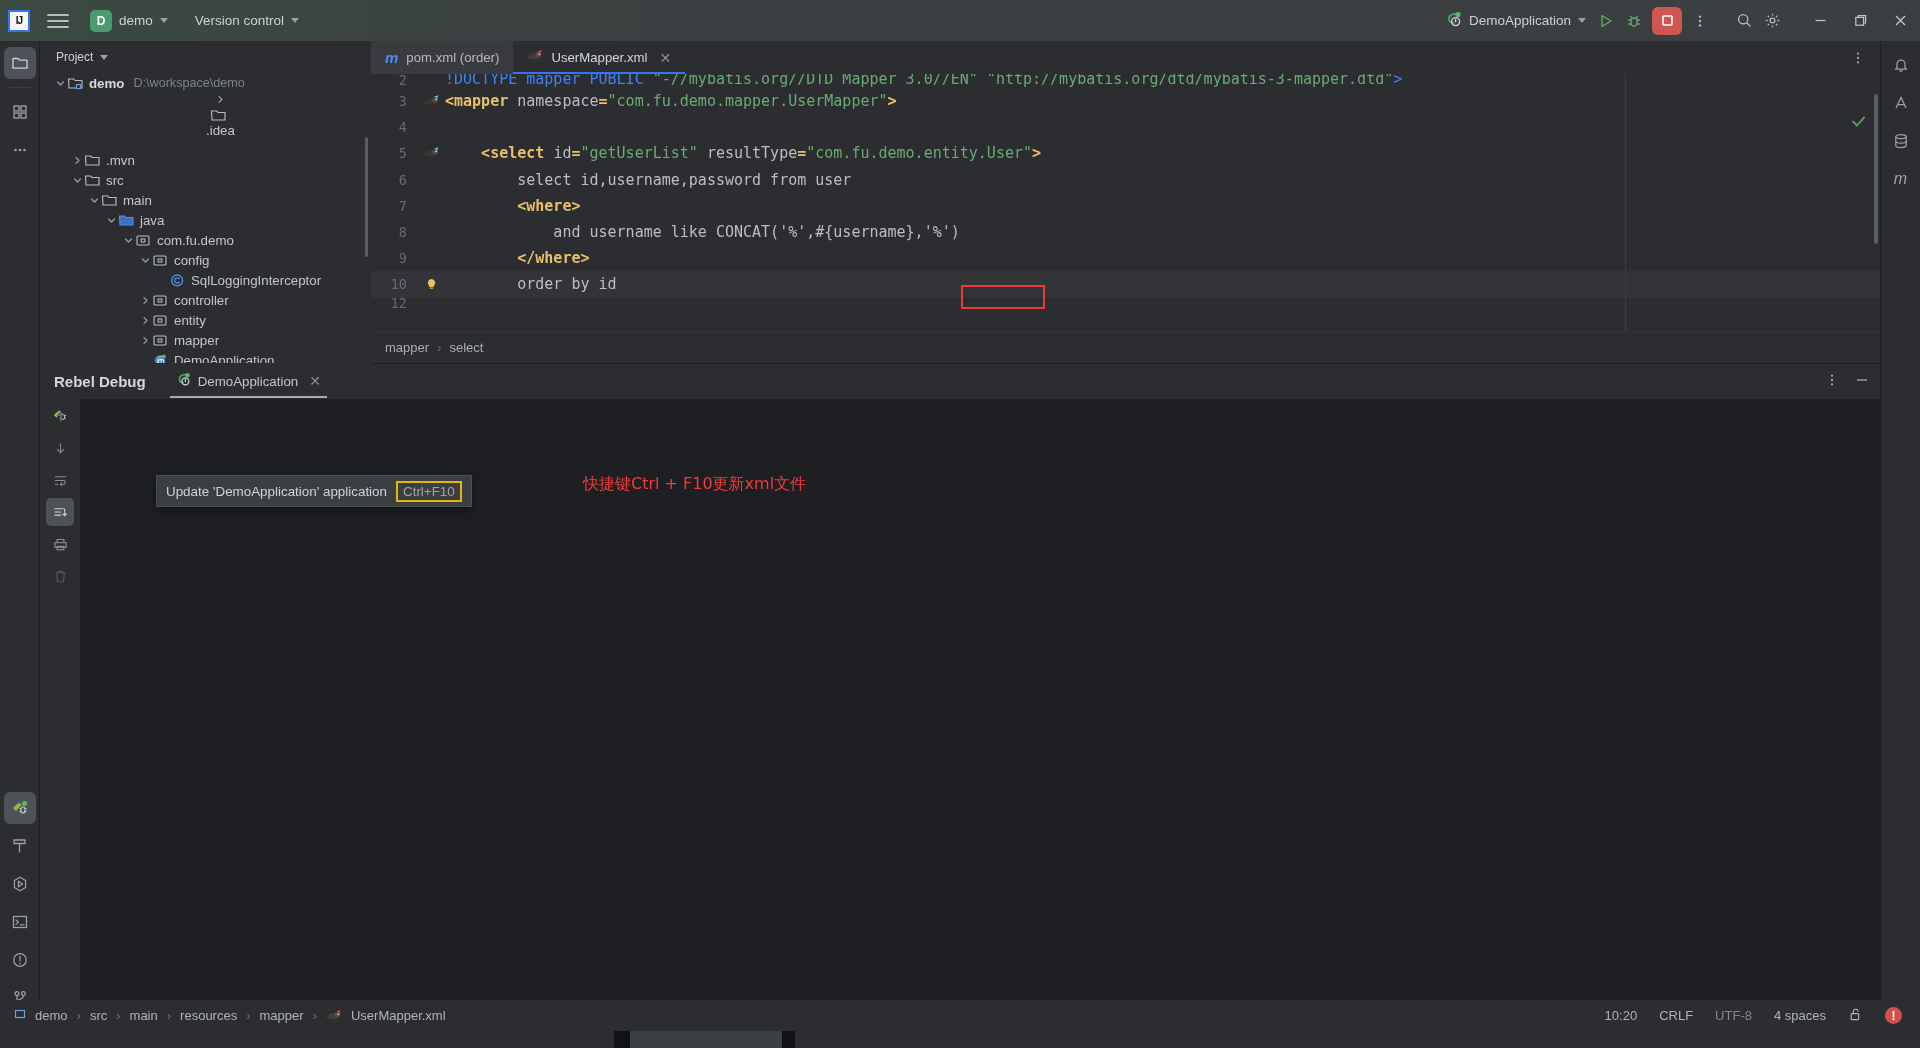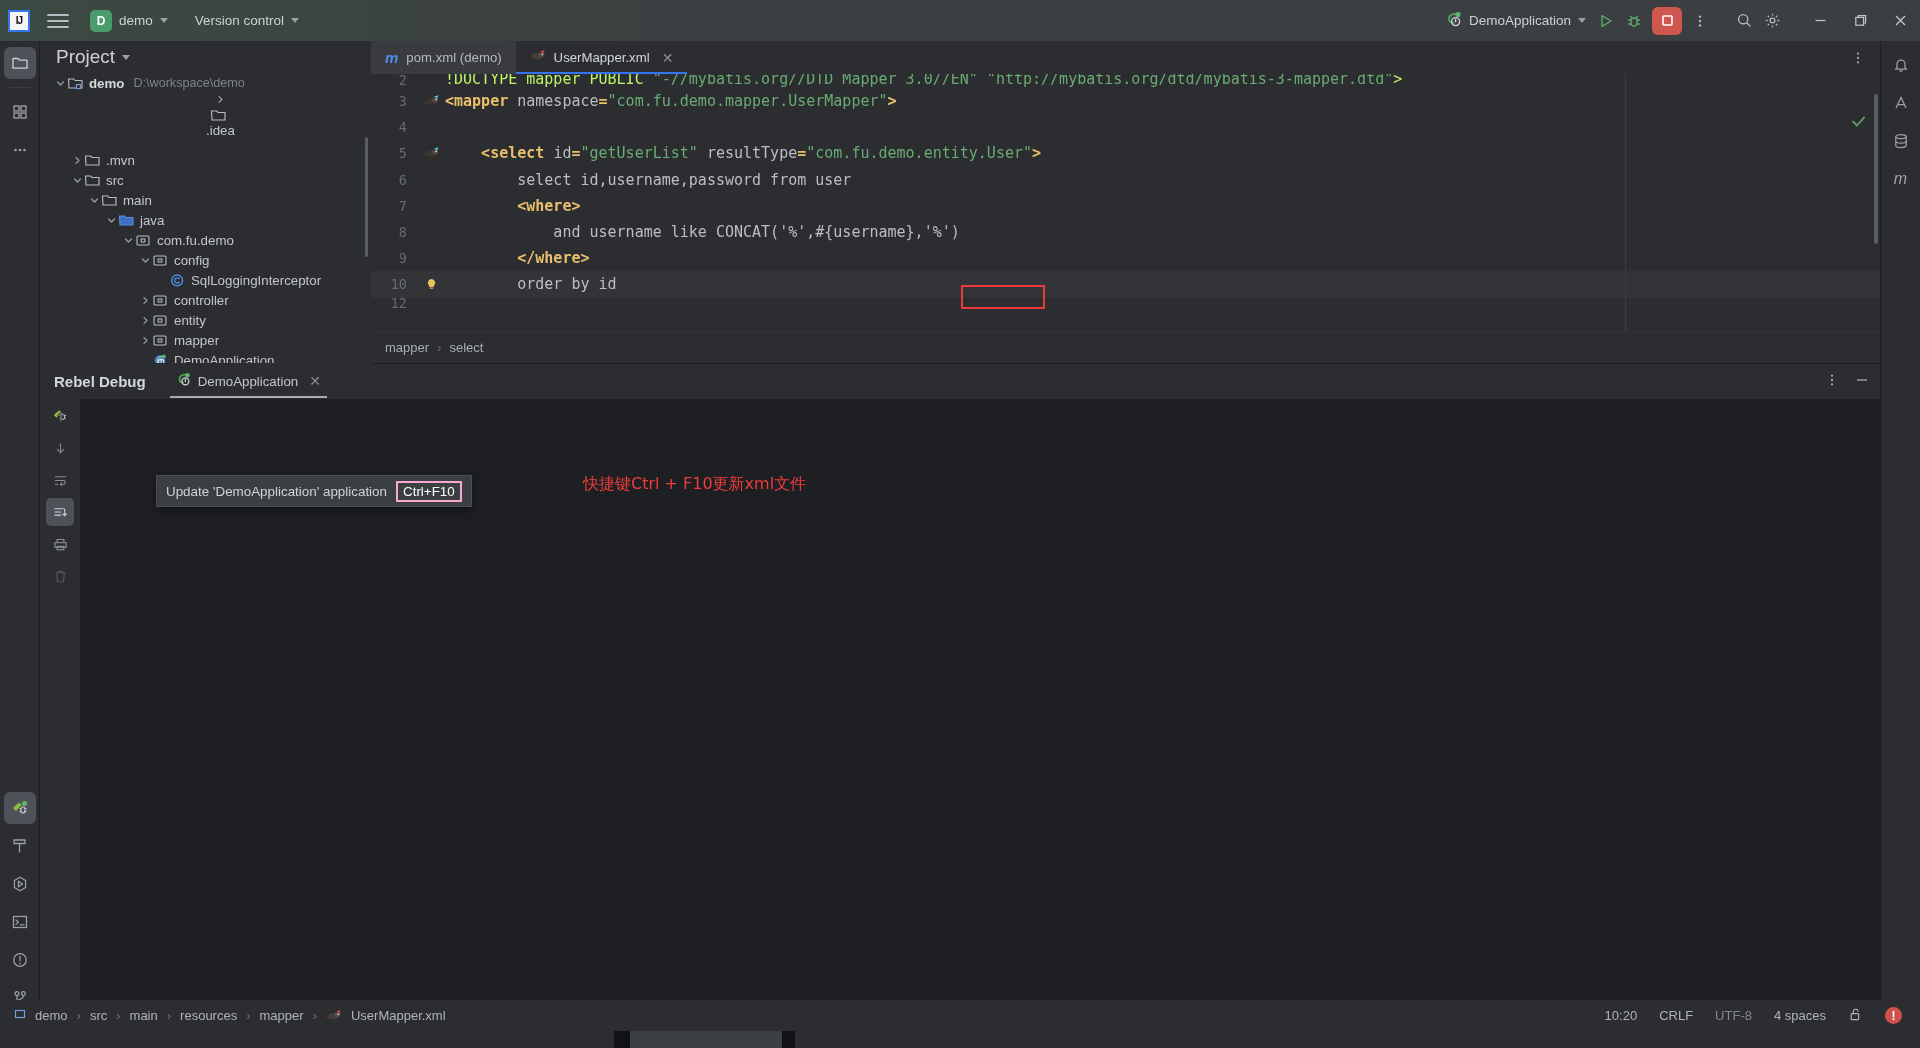--- a/index.html
+++ b/index.html
@@ -42,21 +42,21 @@
           border-right:1px solid #1e1f22; }
   .rail-ic { width:32px;height:32px;margin:6px auto 0;display:flex;align-items:center;
              justify-content:center;border-radius:6px;cursor:pointer;color:#9da0a8;}
   .rail-ic.sel { background:#4e5157; color:#ced0d6; }
   .rail-sep { width:22px;height:1px;background:#3b3e42;margin:8px auto; }
   #rail-bottom { position:absolute; left:0; bottom:0; width:40px; }
 
   
   #project { position:absolute; left:40px; top:41px; width:330px; height:322px; background:#2b2d30; }
   #proj-head { height:32px; display:flex; align-items:center; padding-left:16px; gap:7px; }
-  #proj-head .t { font-size:19px; color:#ced0d6; }
+  #proj-head .t { font-size:12px; color:#ced0d6; }
   #tree { position:absolute; top:32px; left:0; right:0; bottom:0; overflow:hidden; }
   .row { height:20px; display:flex; align-items:center; font-size:13.3px; color:#c4c7ca;
          white-space:nowrap; cursor:pointer; }
   .arrow { width:13px; height:13px; display:flex;align-items:center;justify-content:center;
            flex:0 0 13px; }
   .arrow svg { display:block; }
   .ticon { width:17px;height:16px;margin-right:5px;flex:0 0 17px;display:flex;align-items:center;justify-content:center;}
   .dim { color:#7f8489; margin-left:9px; font-size:12.6px;}
   .bold { font-weight:bold; color:#d7dadd;}
   #proj-scroll { position:absolute; right:2px; top:96px; width:3px; height:120px;
@@ -81,21 +81,21 @@
   .cline.cur { background:#323438; }
   .gutnum { width:46px; text-align:right; padding-right:10px; color:#666a6f;
             font-size:13.5px; font-family:"DejaVu Sans Mono", monospace; flex:0 0 46px; }
   .gutico { width:28px; flex:0 0 28px; display:flex; align-items:center; justify-content:center; }
   .ctext { font-family:"DejaVu Sans Mono","Liberation Mono",monospace; font-size:15px;
            white-space:pre; color:#bcbec4; letter-spacing:0px; }
   .t-tag { color:#e8bf6a;font-weight:bold; }
   .t-attr { color:#bcbec4; }
   .t-str { color:#6aab73; }
   .t-plain { color:#bcbec4; }
-  .t-cmt { color:#bef264; }
+  .t-cmt { color:#3b82f6; }
   .t-doc { color:#6aab73; }
   .redbox { position:absolute; border:2px solid #ec3a3a; border-radius:1px; pointer-events:none; }
   #code-vline { position:absolute; left:1254px; top:0; bottom:0; width:1px; background:#3b3e42; }
   #code-scroll { position:absolute; right:2px; top:20px; width:4px; height:150px;
                  background:#5a5d61; border-radius:2px;}
   #bread { position:absolute; left:0; right:0; bottom:0; height:32px; display:flex;
            align-items:center; gap:8px; padding-left:14px; font-size:13px; color:#a9adb2;
            background:#2b2d30; border-top:1px solid #323438;}
   .bc-sep { color:#6d7175; }
   #check { position:absolute; right:14px; top:40px; color:#5e9c61; font-size:15px;}
@@ -127,21 +127,21 @@
                            height:2px; background:#a9abb0; }
   #dbg-sidebar { position:absolute; left:0; top:34px; width:40px; bottom:0; }
   .sb-ic { width:28px;height:28px;margin:4px auto 0;display:flex;align-items:center;
            justify-content:center;border-radius:5px;color:#8b8f94; }
   .sb-ic.sel { background:#4e5157; color:#cfd2d5; }
   #dbg-body { position:absolute; left:40px; right:0; top:34px; bottom:0; background:#1e1f22;
               border-top:1px solid #2b2d30;}
   #tooltip { position:absolute; left:76px; top:76px; background:#3c3f41; border:1px solid #4b4e51;
              height:32px; display:flex; align-items:center; padding:0 9px; gap:9px;
              box-shadow:0 3px 9px rgba(0,0,0,.4); font-size:13.4px; color:#d0d3d6; }
-  #tt-key { color:#ffffff; padding:1px 5px; border:2px solid #f9a8d4; }
+  #tt-key { color:#a3a3a3; padding:1px 5px; border:2px solid #eab308; }
   #annot { position:absolute; left:503px; top:75px; color:#f03c3c; font-size:16px;
            font-family:"DejaVu Sans", sans-serif; }
 
   
   #status { position:absolute; left:0; bottom:17px; width:1920px; height:31px;
             background:#2b2d30; display:flex; align-items:center; font-size:13px; color:#b0b4b8;}
   #status .bc { display:flex; align-items:center; gap:9px; padding-left:14px; }
   #status .right { margin-left:auto; display:flex; align-items:center; gap:22px; padding-right:18px;}
   .err-badge { width:17px;height:17px;border-radius:50%;background:#d0504a;color:#fff;
                font-size:12px;font-weight:bold;display:flex;align-items:center;justify-content:center;}
@@ -504,21 +504,21 @@
         <span>resources</span>
       </div>
     </div>
   <div id="proj-scroll"></div>
 </div>
 
 <div id="editor-area">
   <div id="tabs">
     <div class="tab inactive">
       <span style="color:#4f8ce8;font-style:italic;font-weight:bold;font-size:15px;">m</span>
-      <span>pom.xml (demo)</span>
+      <span>pom.xml (order)</span>
     </div>
     <div class="tab active">
       <span>
         <svg width="16" height="14" viewBox="0 0 16 14">
             <path d="M1 9.5C1 6 4 4 7.5 4c3 0 5 1.4 5 3.2 0 2-1.8 3.3-4.6 3.3-1.2 0-2.4-.3-3.2-.8" fill="#463d3a"></path>
             <ellipse cx="11.5" cy="5.6" rx="3" ry="2.4" fill="#5c4f4a"></ellipse>
             <path d="M10.5 2.2 14.6 1l-1.4 3.6z" fill="#d9453d"></path>
             <circle cx="12.3" cy="5.2" r=".7" fill="#fff"></circle>
           </svg>
       </span>

